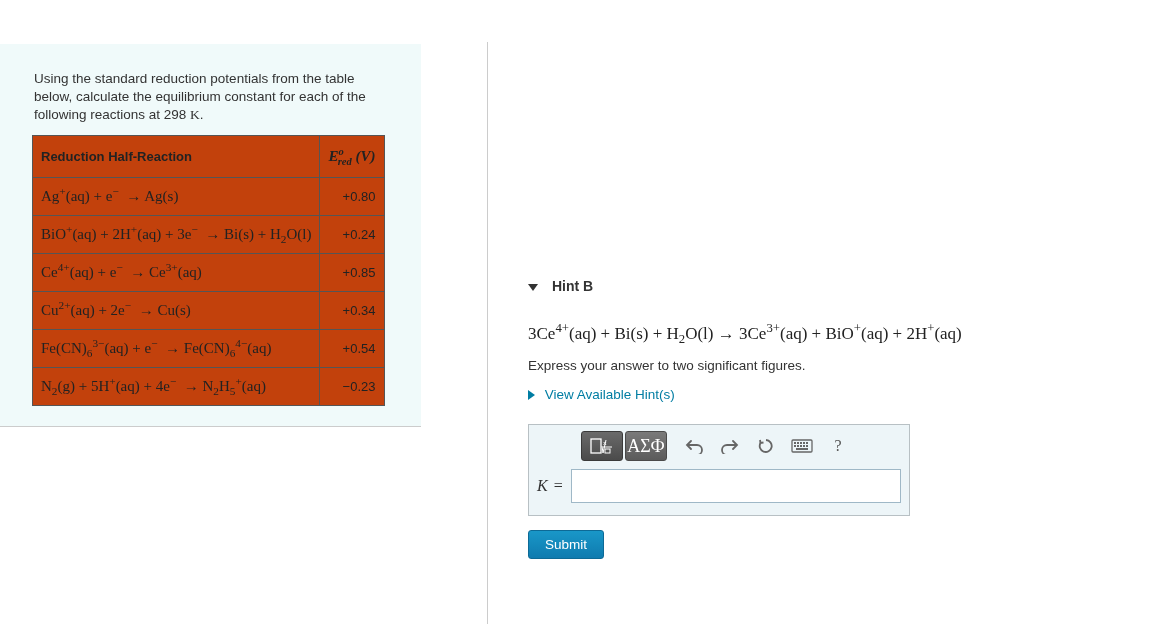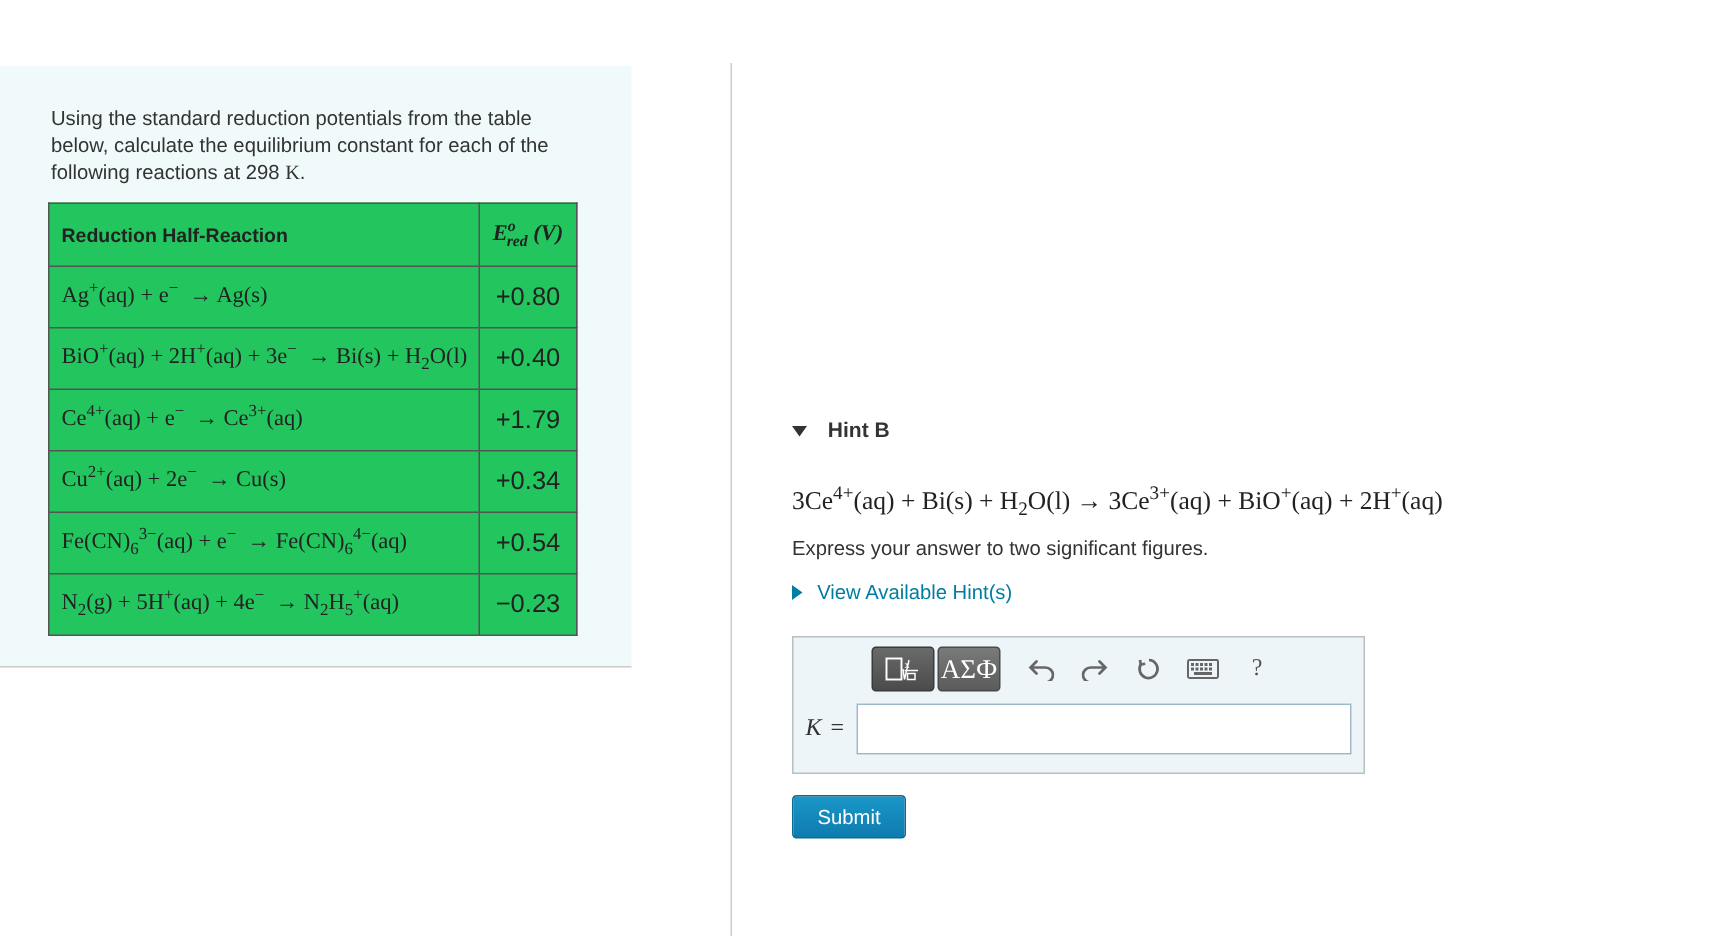--- a/index.html
+++ b/index.html
@@ -26,40 +26,40 @@
   .prompt-text {
     padding: 26px 28px 10px 34px;
     font-size: 13.5px;
     color: #333;
     line-height: 1.35;
   }
   .htable {
     border-collapse: collapse;
     margin-left: 32px;
     margin-right: 20px;
-    background: #22c55e;
+    background: #c2410c;
   }
   .htable td, .htable th {
     border: 1px solid #555;
     padding: 10px 8px;
     text-align: left;
     vertical-align: middle;
     font-family: "Times New Roman", serif;
     font-size: 15px;
     color: #222;
   }
   .htable th {
     font-family: Arial, sans-serif;
     font-weight: bold;
     font-size: 13px;
   }
   .htable .ecol {
-    text-align: center;
+    text-align: right;
     font-family: Arial, sans-serif;
-    font-size: 17px;
+    font-size: 13px;
     white-space: nowrap;
   }
   .htable .ecol-head {
     font-family: "Times New Roman", serif;
     font-style: italic;
     font-size: 15px;
     text-align: center;
   }
   sup, sub {
     font-size: 0.75em;
@@ -214,25 +214,25 @@
         <tr>
       <th>Reduction Half-Reaction</th>
       <th class="ecol-head"><i>E</i><span style="font-size:0.7em;vertical-align:super">o</span><span style="font-size:0.7em;vertical-align:sub;margin-left:-6px;font-style:italic;">red</span> (V)</th>
     </tr>
     <tr>
       <td>Ag<sup>+</sup>(aq) + e<sup>−</sup> &nbsp;→ Ag(s)</td>
       <td class="ecol">+0.80</td>
     </tr>
     <tr>
       <td>BiO<sup>+</sup>(aq) + 2H<sup>+</sup>(aq) + 3e<sup>−</sup> &nbsp;→ Bi(s) + H<sub>2</sub>O(l)</td>
-      <td class="ecol">+0.40</td>
+      <td class="ecol">+0.24</td>
     </tr>
     <tr>
       <td>Ce<sup>4+</sup>(aq) + e<sup>−</sup> &nbsp;→ Ce<sup>3+</sup>(aq)</td>
-      <td class="ecol">+1.79</td>
+      <td class="ecol">+0.85</td>
     </tr>
     <tr>
       <td>Cu<sup>2+</sup>(aq) + 2e<sup>−</sup> &nbsp;→ Cu(s)</td>
       <td class="ecol">+0.34</td>
     </tr>
     <tr>
       <td>Fe(CN)<sub>6</sub><sup>3−</sup>(aq) + e<sup>−</sup> &nbsp;→ Fe(CN)<sub>6</sub><sup>4−</sup>(aq)</td>
       <td class="ecol">+0.54</td>
     </tr>
     <tr>

